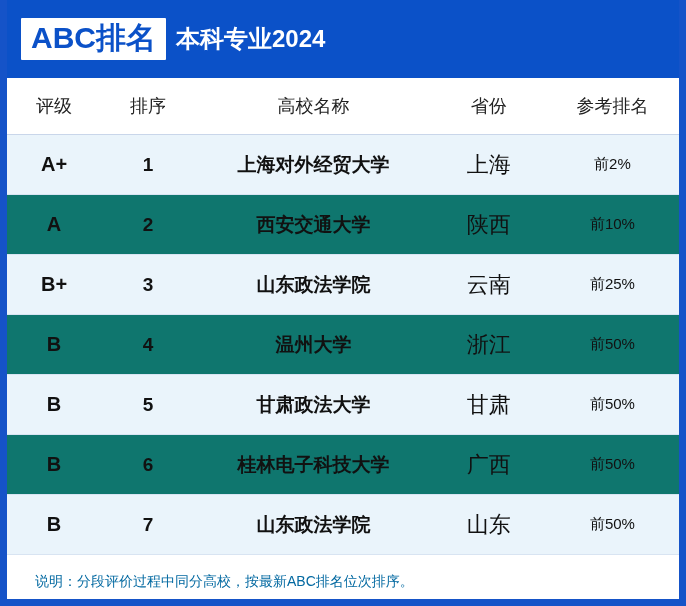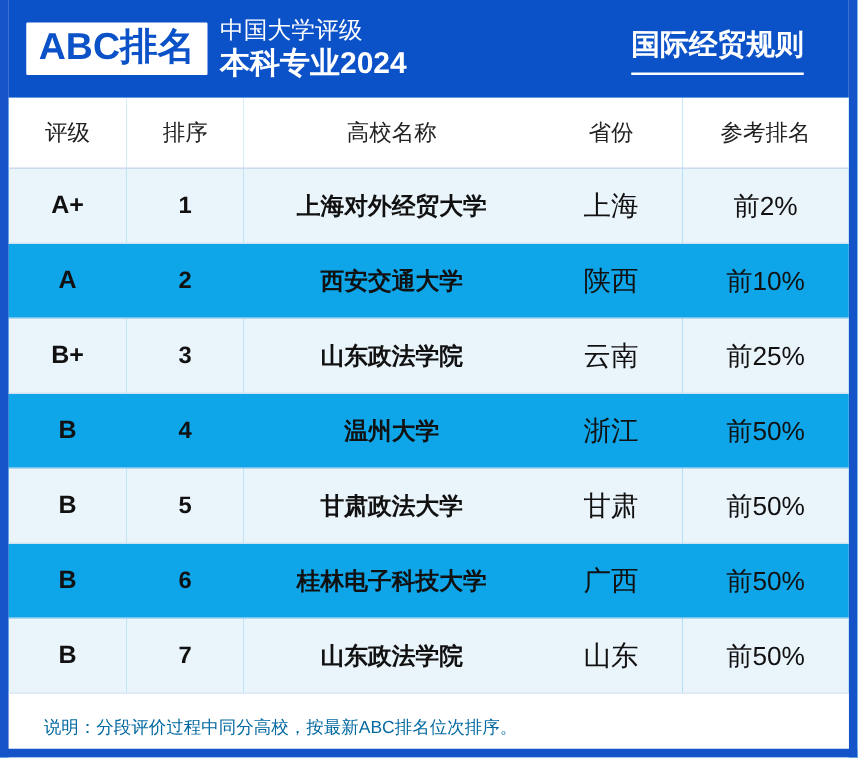--- a/index.html
+++ b/index.html
@@ -67,21 +67,21 @@
     font-weight: bold;
     padding-bottom: 5px;
     border-bottom: 2px solid #ffffff;
     line-height: 1.5;
   }
   
   .table {
     width: 100%;
     border-collapse: collapse;
     table-layout: fixed;
-    background: #0ea5e9;
+    background: #0f766e;
   }
   .table col.c0 { width: 14.0%; }
   .table col.c1 { width: 14.0%; }
   .table col.c2 { width: 35.2%; }
   .table col.c3 { width: 17.0%; }
   .table col.c4 { width: 19.8%; }
 
   .table thead th {
     font-size: 18px;
     font-weight: normal;
@@ -110,21 +110,21 @@
     font-size: 19px;
   }
   .table tbody td.school {
     font-size: 19px;
     font-weight: bold;
   }
   .table tbody td.province {
     font-size: 22px;
   }
   .table tbody td.ref {
-    font-size: 21px;
+    font-size: 15px;
   }
   
   .footer {
     height: 54px;
     display: flex;
     align-items: center;
     padding-left: 28px;
     background: #ffffff;
     box-sizing: border-box;
   }
@@ -142,24 +142,22 @@
   }
 </style>
 </head>
 <body>
 
 <div class="page">
 
   <div class="header">
     <div class="logo-box">ABC排名</div>
     <div class="header-titles">
-      <div class="line1">中国大学评级</div>
       <div class="line2">本科专业2024</div>
     </div>
-    <div class="header-right">国际经贸规则</div>
   </div>
 
   <table class="table">
     <colgroup>
       <col class="c0">
         <col class="c1">
         <col class="c2">
         <col class="c3">
         <col class="c4">
     </colgroup>

